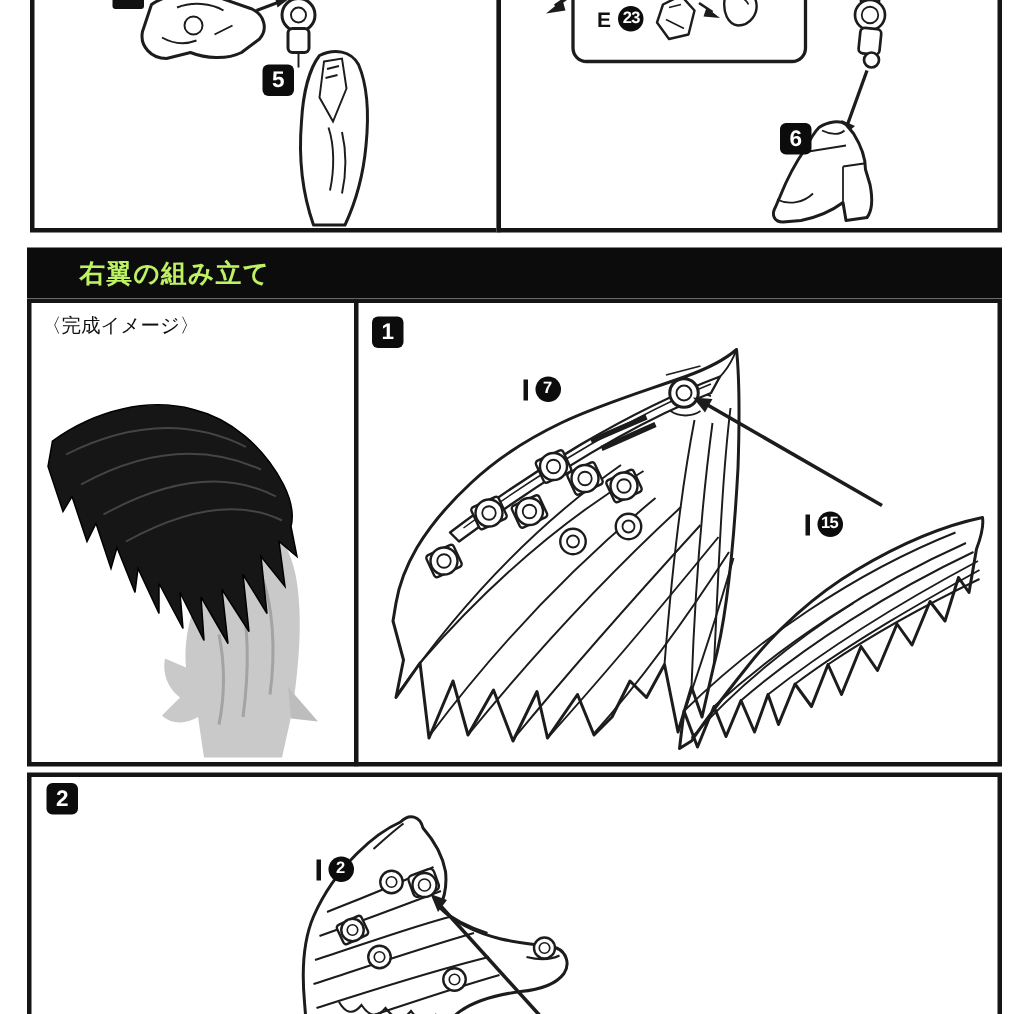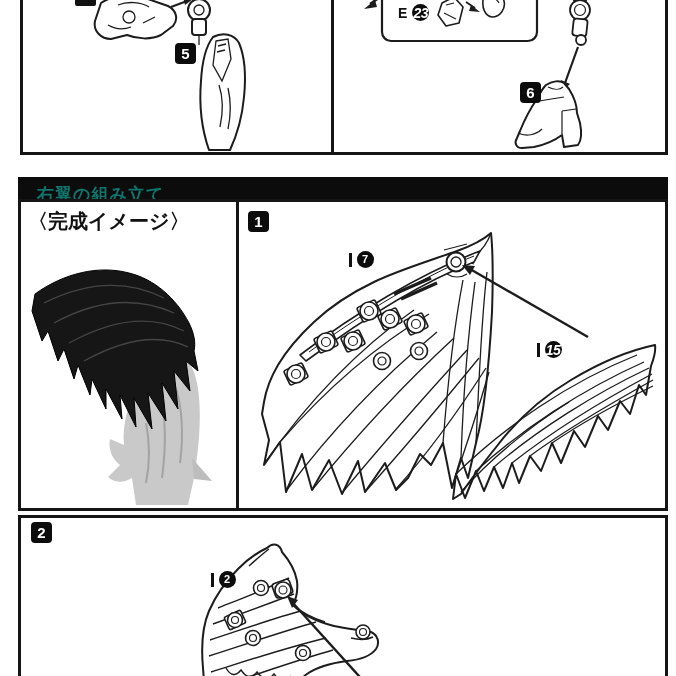--- a/index.html
+++ b/index.html
@@ -13,29 +13,29 @@
     color:#fff;font-weight:bold;font-size:15px;display:flex;align-items:center;
     justify-content:center;line-height:1;z-index:5;
   }
   .part-label{position:absolute;display:flex;align-items:center;gap:5px;z-index:5;}
   .tick{width:2.5px;height:14px;background:#111;}
   .pnum{
     width:17px;height:17px;border-radius:50%;background:#0c0c0c;color:#fff;
     font-size:11px;font-weight:bold;display:flex;align-items:center;
     justify-content:center;line-height:1;
   }
-  .pnum.two{font-size:14px;letter-spacing:-0.5px;font-style:italic;}
+  .pnum.two{font-size:11px;letter-spacing:-0.5px;}
   .eletter{font-size:14px;font-weight:bold;color:#111;}
   #section-header{
-    position:absolute;left:18px;top:177px;width:650px;height:34px;background:#0c0c0c;
-    color:#0f766e;display:flex;align-items:center;padding-left:19px;box-sizing:border-box;
+    position:absolute;left:18px;top:165px;width:650px;height:34px;background:#0c0c0c;
+    color:#bef264;display:flex;align-items:center;padding-left:35px;box-sizing:border-box;
     font-size:17px;font-weight:bold;letter-spacing:1px;
   }
   #preview-caption{
-    position:absolute;left:7px;top:6px;font-size:20px;font-weight:bold;z-index:4;
+    position:absolute;left:7px;top:6px;font-size:13px;font-weight:normal;z-index:4;
   }
   .art{position:absolute;inset:0;width:100%;height:100%;}
   svg{display:block;}
 </style>
 </head>
 <body>
 
 <div id="page">
 
   <div class="box" style="left:20px;top:-10px;width:314px;height:165px;">

